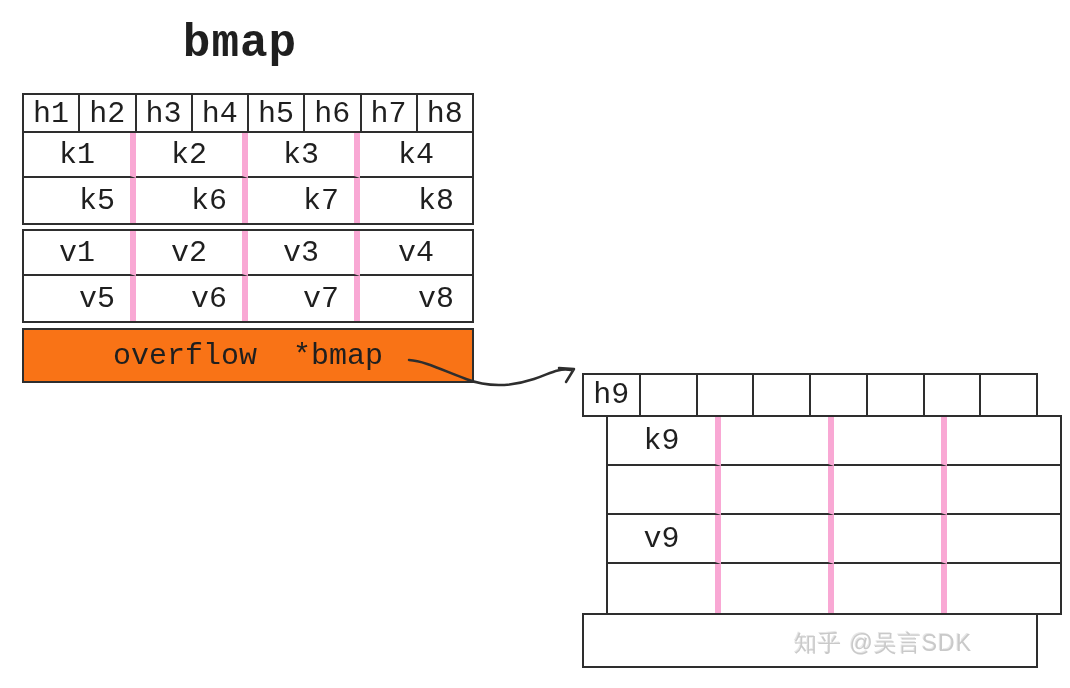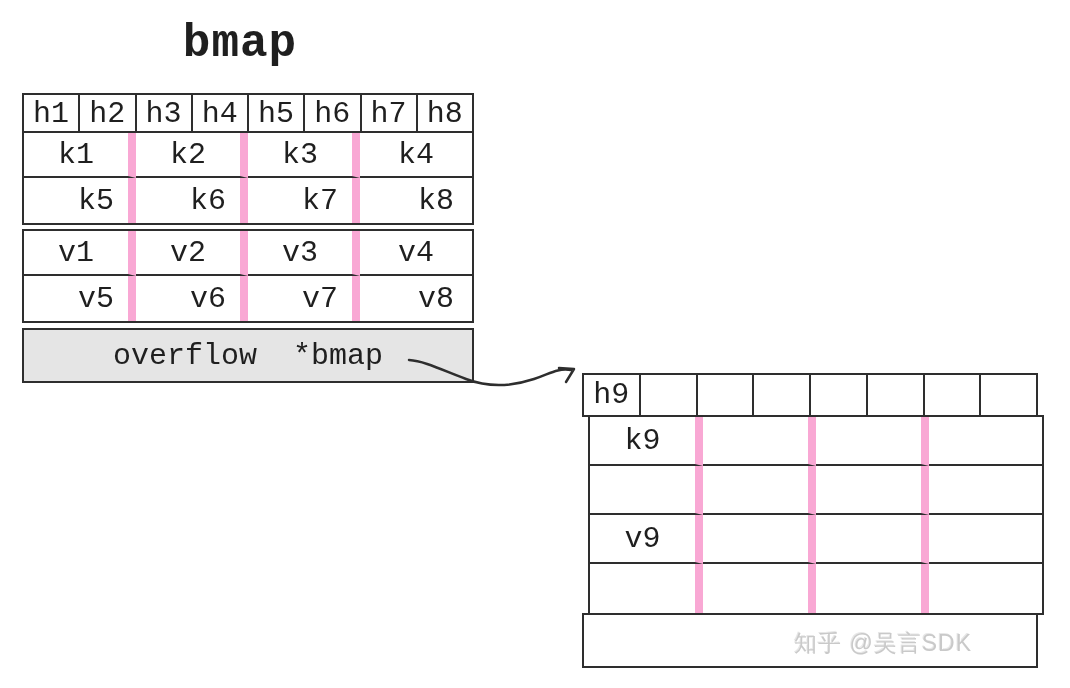--- a/index.html
+++ b/index.html
@@ -45,36 +45,36 @@
     position: absolute;
     display: grid;
     border: 2px solid #2e2e2e;
     box-sizing: border-box;
     background: #fff;
     grid-template-columns: repeat(4, 1fr);
   }
   .grid .cell {
     display: flex; align-items: center; justify-content: center;
     font-size: 30px;
-    border-right: 8px solid #f9a8d4;
+    border-right: 6px solid #f9a8d4;
     border-bottom: 2px solid #2e2e2e;
     overflow: hidden;
   }
   .grid .cell.lc { border-right: none; }
   .grid .cell.lr { border-bottom: none; padding-left: 40px; }
   .main-keys   { left: 22px;  top: 131px; width: 452px; height: 94px;  grid-template-rows: repeat(2, 1fr); }
   .main-values { left: 22px;  top: 229px; width: 452px; height: 94px;  grid-template-rows: repeat(2, 1fr); }
-  .ovf-body    { left: 588px; top: 415px; width: 456px; height: 200px; grid-template-rows: repeat(4, 1fr); }
+  .ovf-body    { left: 606px; top: 415px; width: 456px; height: 200px; grid-template-rows: repeat(4, 1fr); }
 
   
   .overflow-box {
     position: absolute;
     border: 2px solid #2e2e2e;
     box-sizing: border-box;
-    background: #e5e5e5;
+    background: #f97316;
     display: flex; align-items: center; justify-content: center;
     font-size: 30px;
   }
   .main-overflow { left: 22px;  top: 328px; width: 452px; height: 55px; }
   .ovf-overflow  { left: 582px; top: 613px; width: 456px; height: 55px; background: transparent; }
   .pre { white-space: pre; }
 
   .arrow-svg {
     position: absolute; left: 0; top: 0;
     pointer-events: none;

